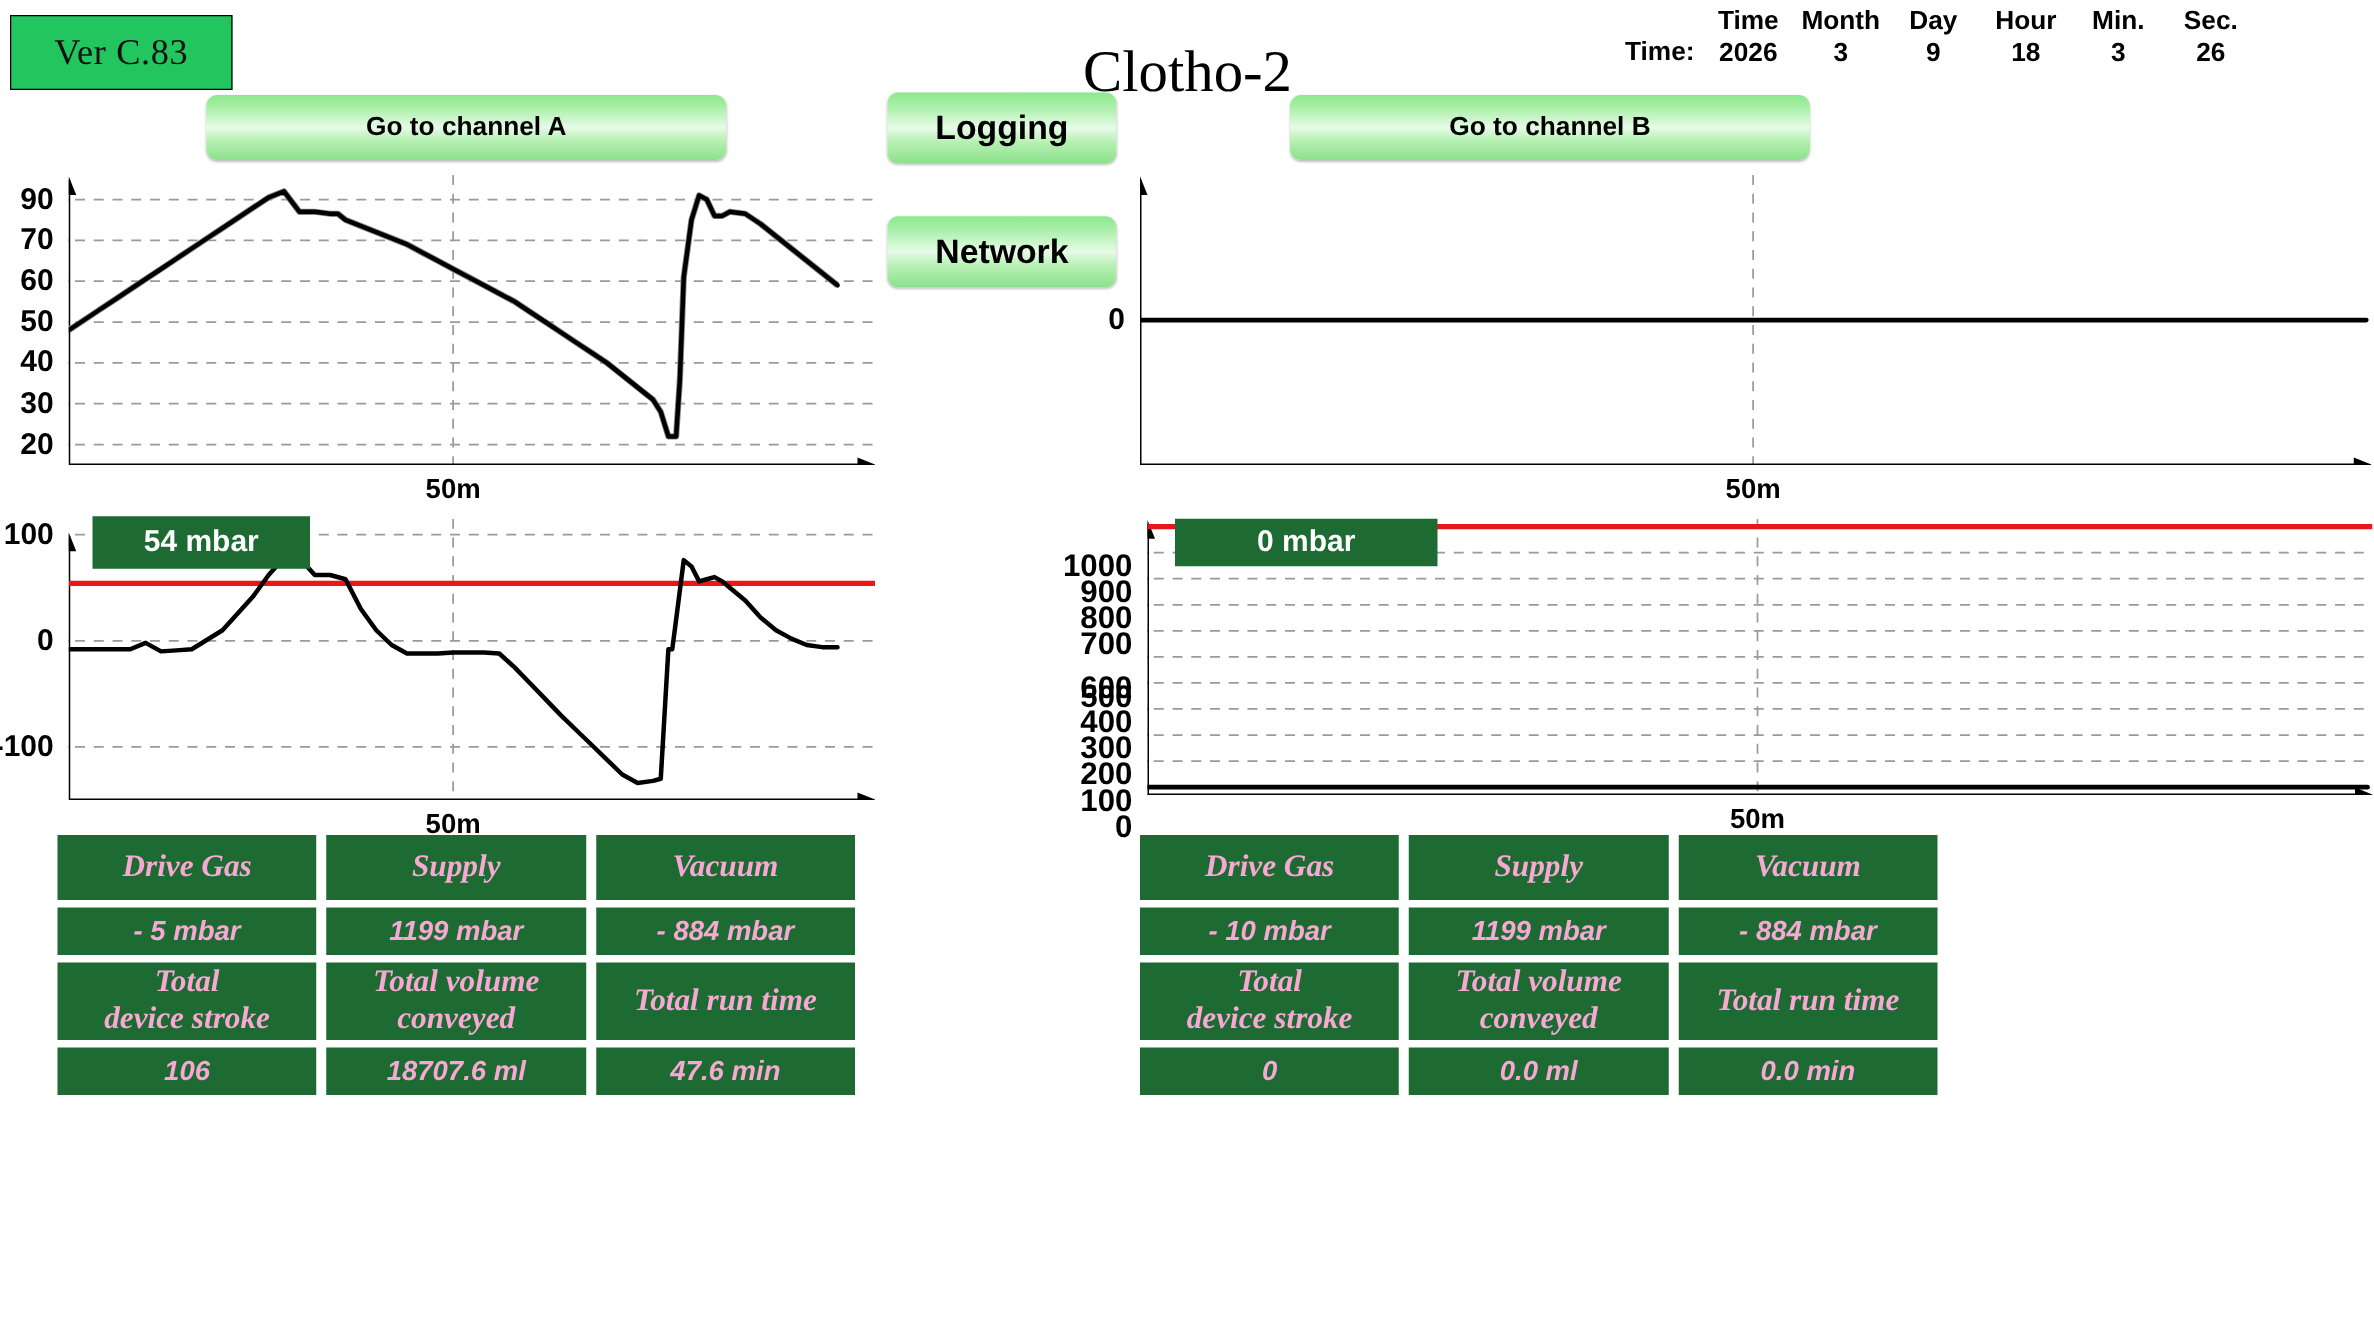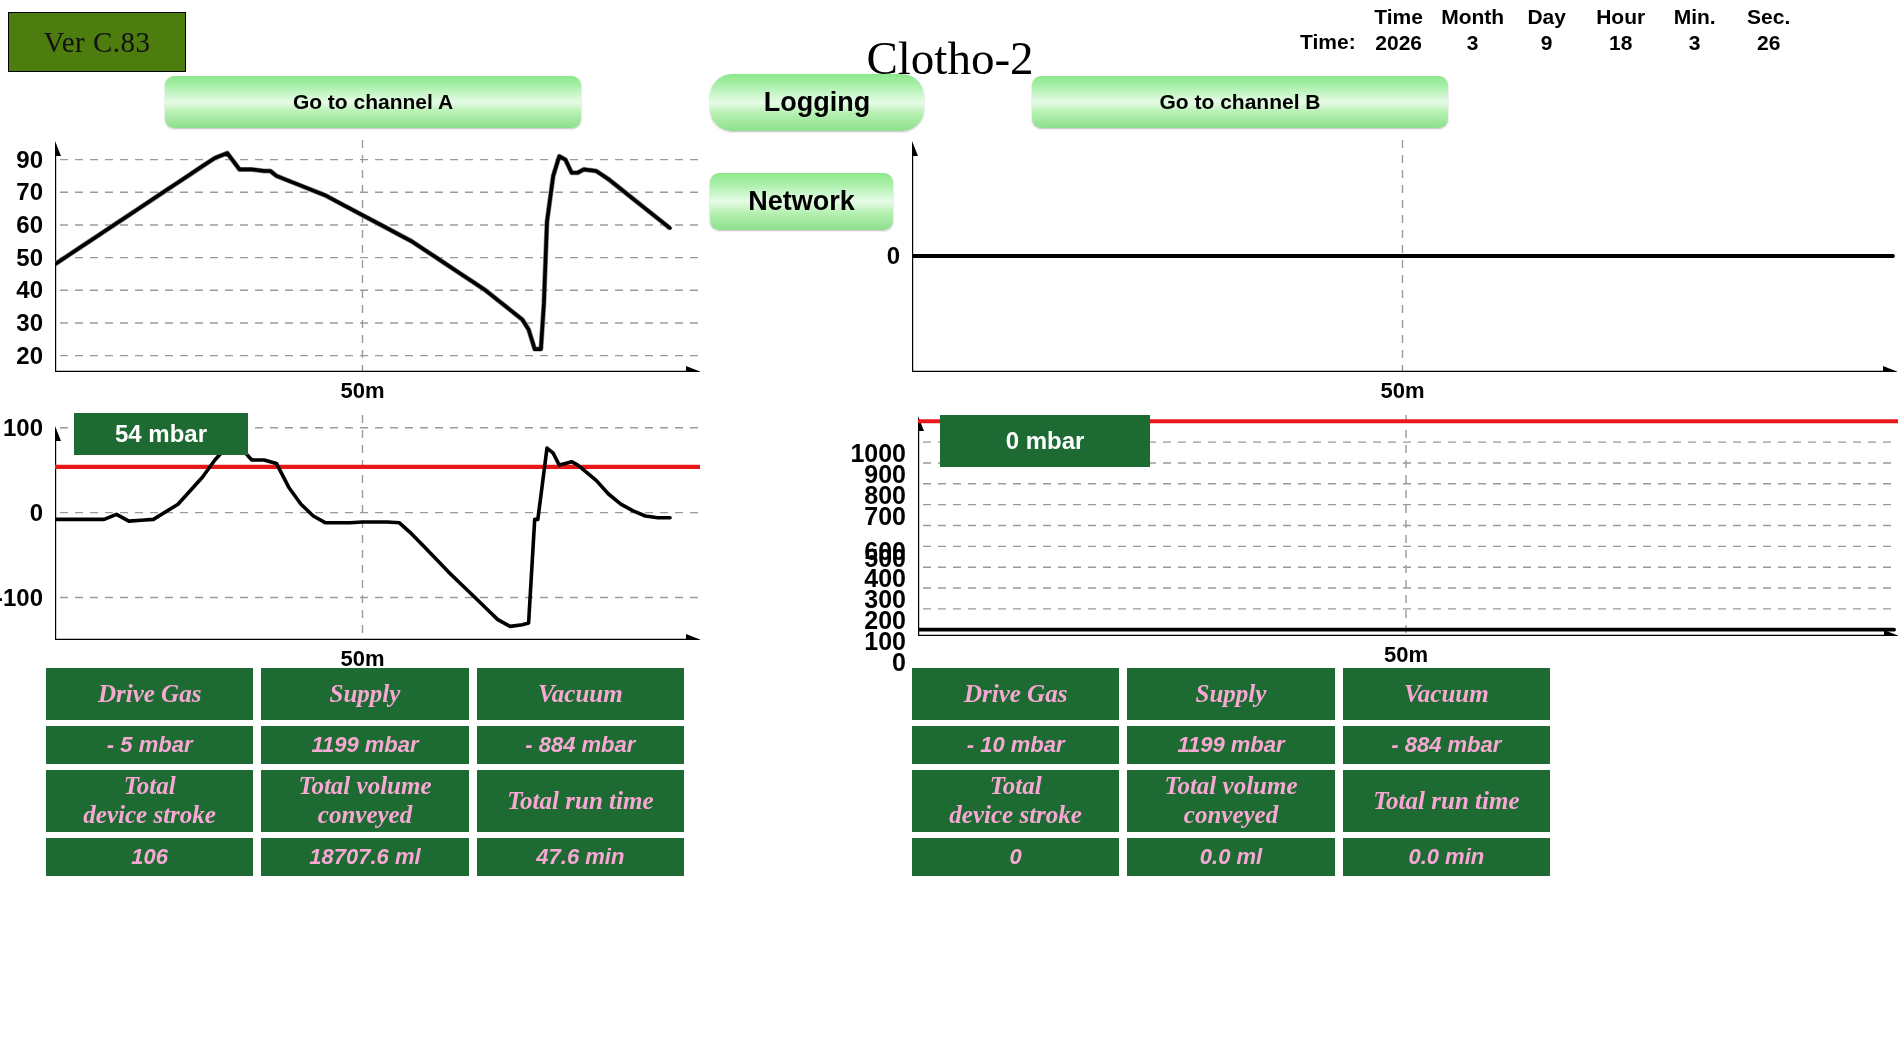--- a/index.html
+++ b/index.html
@@ -1,21 +1,21 @@
 <!DOCTYPE html>
 <html><head>
 <meta charset="utf-8">
 <style>
   html,body{margin:0;padding:0;background:#fff;}
   body{width:1899px;height:1056px;position:relative;font-family:"Liberation Sans",sans-serif;overflow:hidden;}
   .abs{position:absolute;}
 
   
   #version-box{left:8px;top:12px;width:176px;height:58px;border:1.5px solid #000;
-    display:flex;align-items:center;justify-content:center;background:#4d7c0f;}
+    display:flex;align-items:center;justify-content:center;background:#22c55e;}
   #version-box span{font-family:"Liberation Serif",serif;font-size:29px;color:#111;letter-spacing:.5px;}
 
   
   #app-title{left:700px;top:0px;width:500px;text-align:center;
     font-family:"Liberation Serif",serif;font-size:47px;color:#000;line-height:1.05;margin-top:34px;}
 
   
   #clock{left:1300px;top:4px;display:flex;align-items:flex-start;}
   #clock .time-label{font-weight:bold;font-size:21px;color:#000;padding-top:26px;padding-right:6px;}
   #clock .cols{display:flex;}
@@ -23,21 +23,21 @@
   #clock .col .hd{font-weight:bold;font-size:21px;color:#000;line-height:1.25;}
   #clock .col .vl{font-weight:bold;font-size:21px;color:#000;line-height:1.25;}
 
   
   .gbtn{border-radius:9px;display:flex;align-items:center;justify-content:center;
     font-weight:bold;color:#000;
     background:linear-gradient(to bottom,#8ce88c 0%,#a7efa7 18%,#e6fbe6 50%,#b6f0b2 70%,#8ce08c 100%);
     box-shadow:0 1px 2px rgba(0,0,0,.25);}
   #btn-channel-a{left:165px;top:76px;width:416px;height:52px;font-size:21px;}
   #btn-channel-b{left:1032px;top:76px;width:416px;height:52px;font-size:21px;}
-  #btn-logging{left:710px;top:74px;width:214px;height:57px;font-size:27px;border-radius:22px;}
+  #btn-logging{left:710px;top:74px;width:183px;height:57px;font-size:27px;}
   #btn-network{left:710px;top:173px;width:183px;height:57px;font-size:27px;}
 
   
   .chart{position:absolute;}
   .chart svg{display:block;}
   .ylab{position:absolute;font-weight:bold;font-size:24px;color:#000;text-align:right;transform:translateY(-50%);}
   .ylab.small{font-size:25px;margin-top:32px;}
   .xlab{position:absolute;font-weight:bold;font-size:22px;color:#000;transform:translateX(-50%);}
 
   
@@ -203,21 +203,21 @@
     <div class="ylab small" style="left: -74px; width: 62px; top: 110.5px;">500</div>
     <div class="ylab small" style="left: -74px; width: 62px; top: 104px;">600</div>
     <div class="ylab small" style="left: -74px; width: 62px; top: 68.8019px;">700</div>
     <div class="ylab small" style="left: -74px; width: 62px; top: 47.9528px;">800</div>
     <div class="ylab small" style="left: -74px; width: 62px; top: 27.1038px;">900</div>
     <div class="ylab small" style="left: -74px; width: 62px; top: 6.25472px;">1000</div>
     <div class="xlab" style="left: 488px; top: 227px;">50m</div>
   </div>
 
 <div class="mbar-box" id="pill-a" style="left:74px;top:413px;width:174px;height:42px;">54 mbar</div>
-<div class="mbar-box" id="pill-b" style="left:940px;top:415px;width:210px;height:52px;">0 mbar</div>
+<div class="mbar-box" id="pill-b" style="left:940px;top:415px;width:210px;height:38px;">0 mbar</div>
 
 <div class="tbl" id="tbl-a" style="left:46px;top:668px;width:638px;">
   <div class="cell hdr">Drive Gas</div>
   <div class="cell hdr">Supply</div>
   <div class="cell hdr">Vacuum</div>
   <div class="cell val">-  5 mbar</div>
   <div class="cell val">1199 mbar</div>
   <div class="cell val">- 884 mbar</div>
   <div class="cell hdr2">Total<br>device stroke</div>
   <div class="cell hdr2">Total volume<br>conveyed</div>

